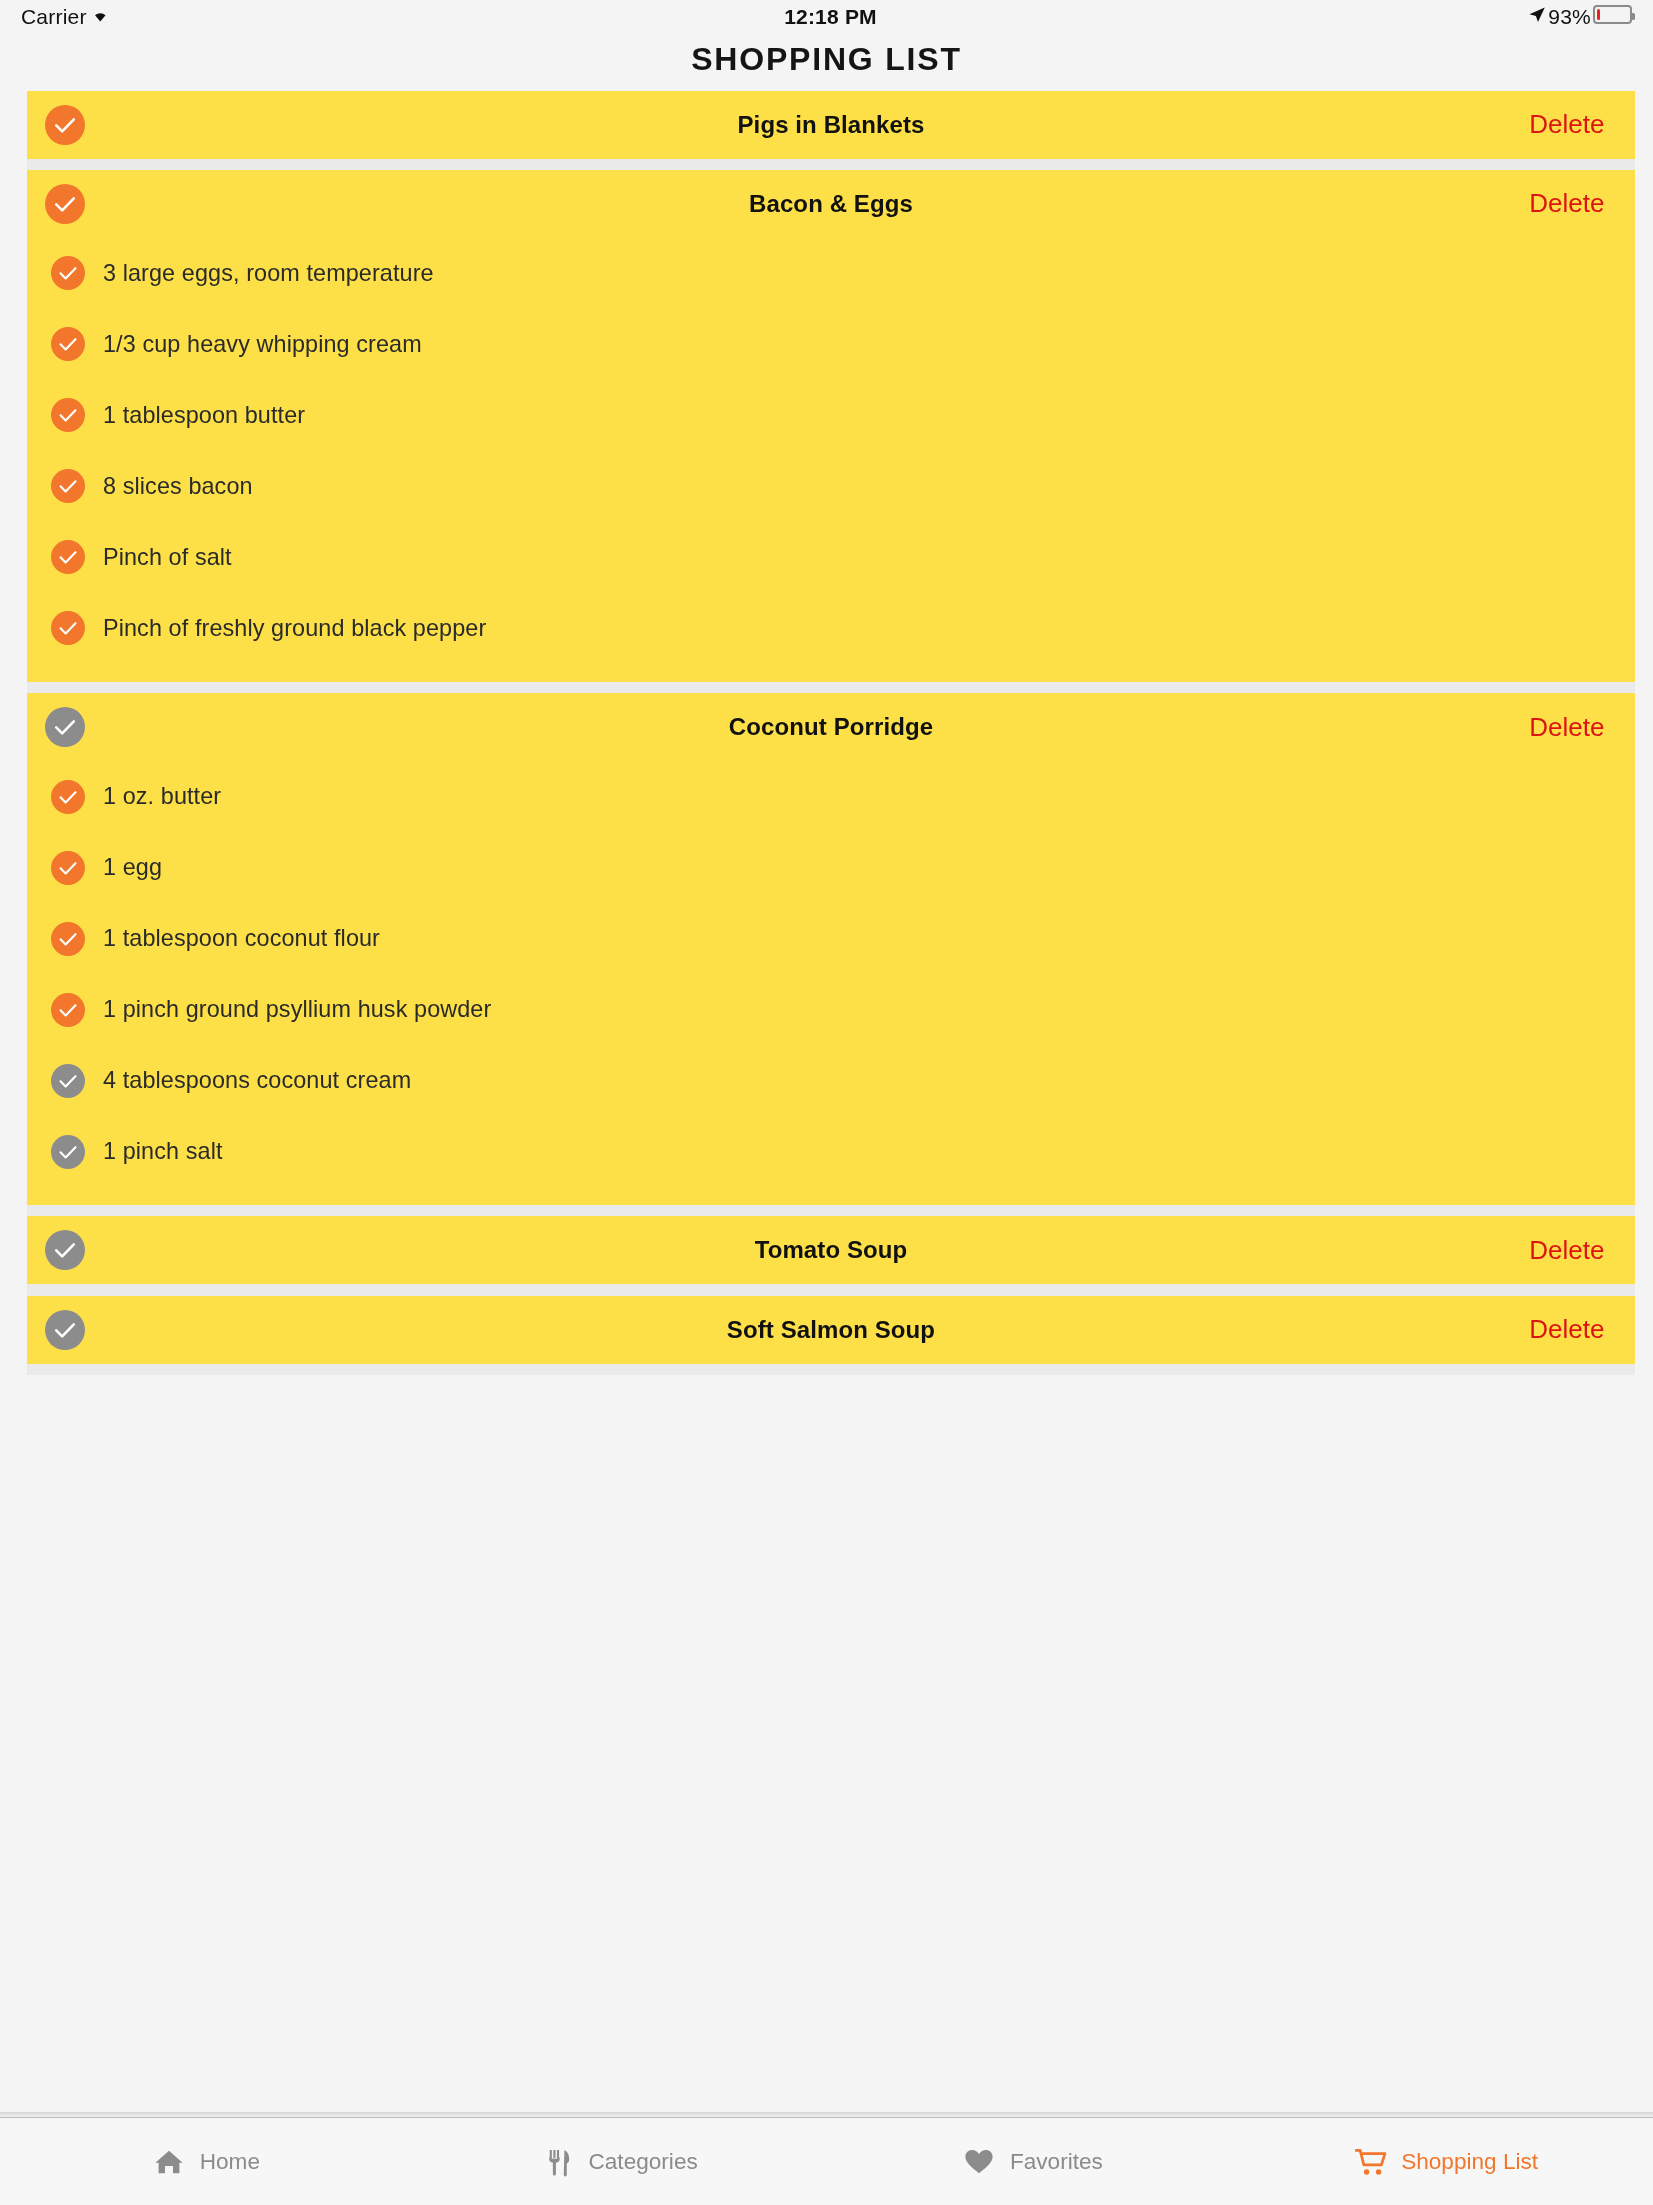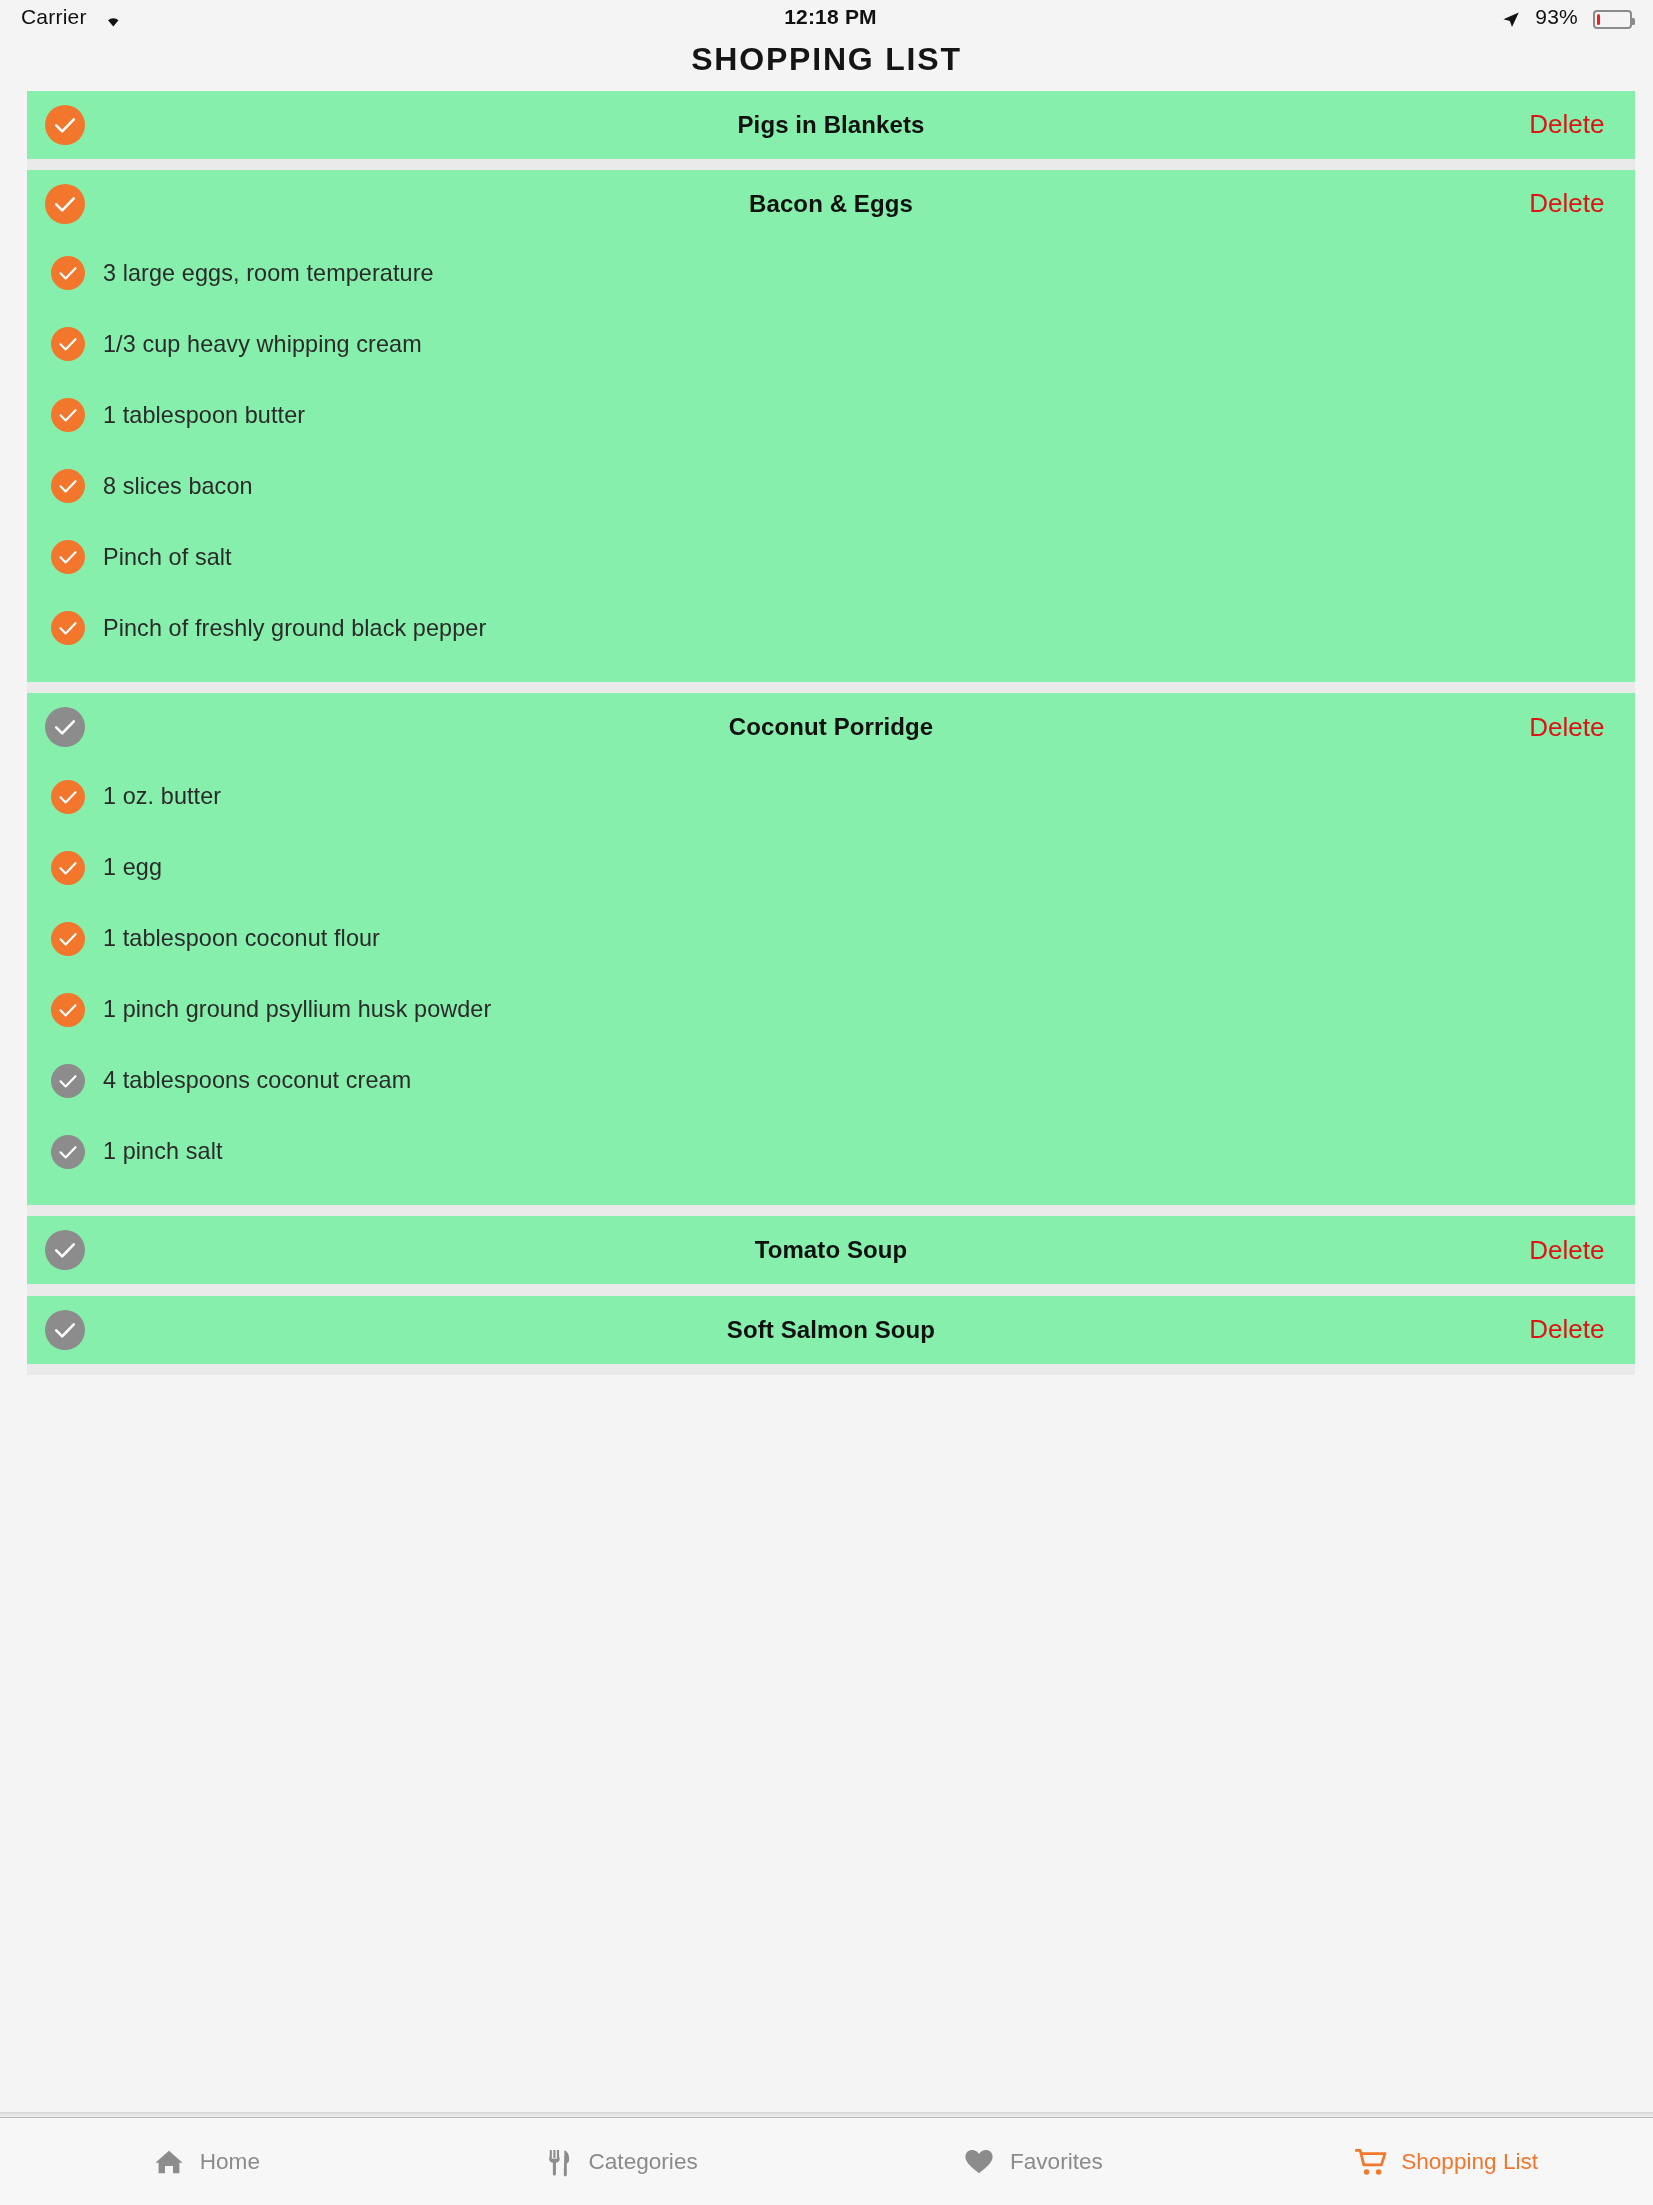--- a/index.html
+++ b/index.html
@@ -15,22 +15,22 @@
   .status-bar {
     position: relative;
     height: 34px;
     display: flex;
     align-items: center;
     padding: 0 21px;
     background: #f4f4f4;
   }
   .status-left, .status-right {
     display: flex;
-    align-items: flex-end;
-    gap: 15px;
+    align-items: flex-start;
+    gap: 2px;
     font-size: 21px;
     color: #111;
     letter-spacing: 0.2px;
   }
   .status-left { flex: 0 0 auto; }
   .status-right { margin-left: auto; }
   .status-center {
     position: absolute;
     left: 0; right: 0;
     text-align: center;
@@ -85,21 +85,21 @@
     padding-top: 6.5px;
     overflow: hidden;
   }
   .table-wrap {
     margin: 0 18px 0 27px;
     background: #eaeaea;
     padding-bottom: 11.3px;
   }
 
   
-  .recipe-card { background: #86efac; }
+  .recipe-card { background: #fde047; }
   .card-gap { height: 11.3px; background: #eaeaea; }
 
   .recipe-header {
     position: relative;
     display: flex;
     align-items: center;
     height: 68px;
     padding: 0 29px 0 18px;
   }
   .recipe-title {

